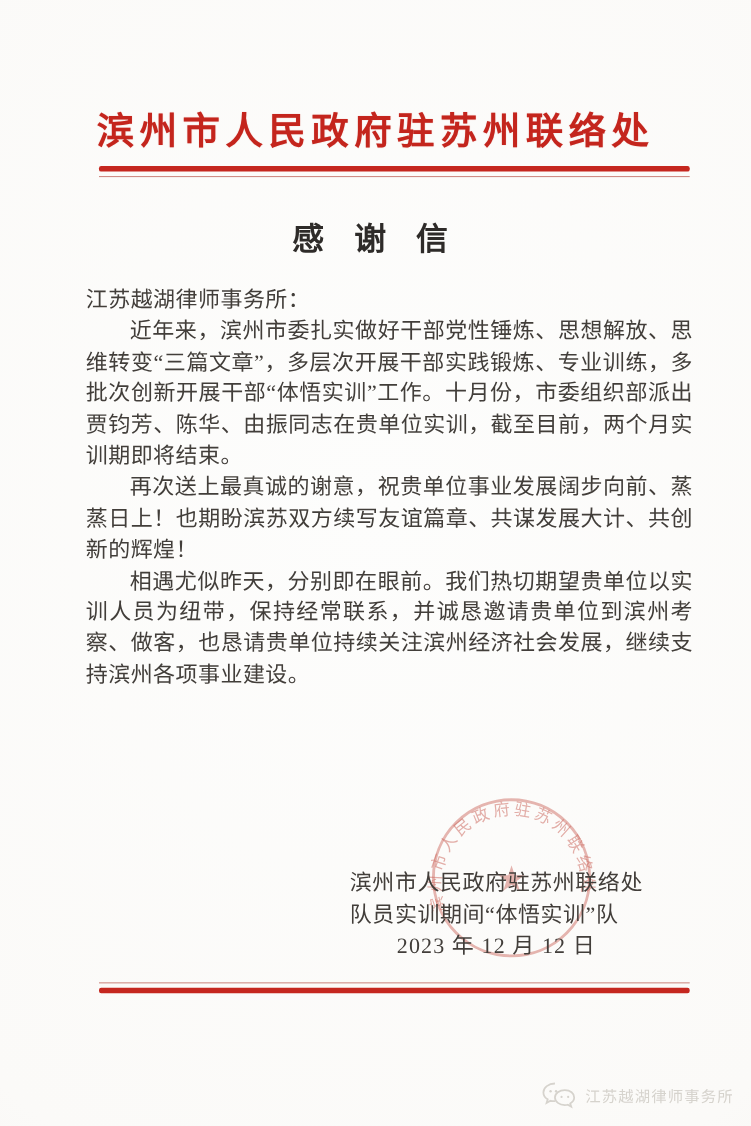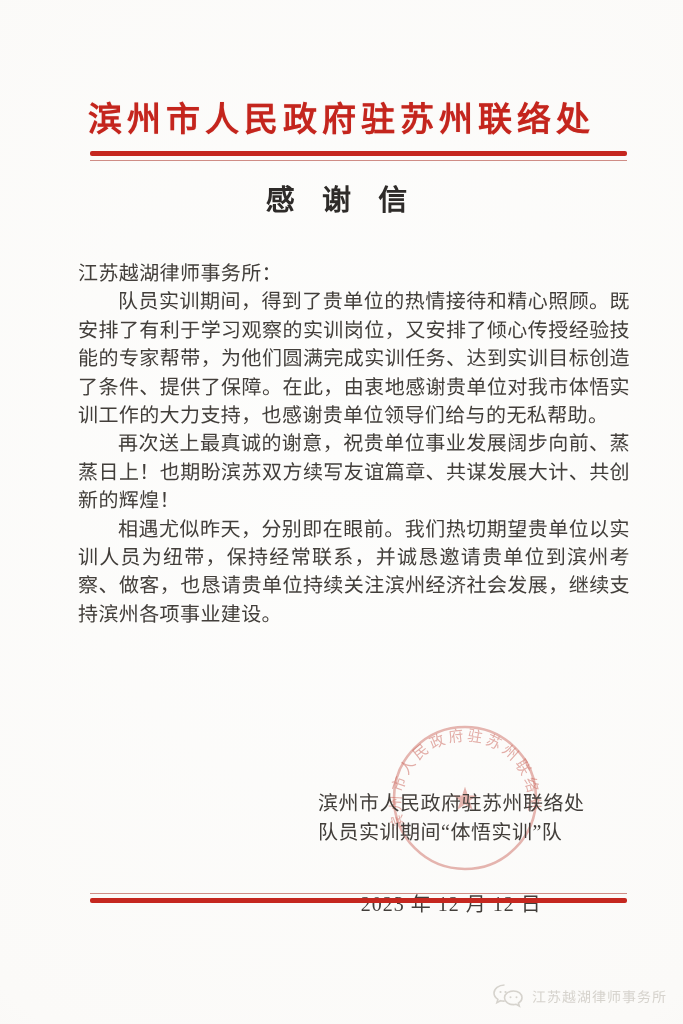--- a/index.html
+++ b/index.html
@@ -26,21 +26,21 @@
   }
   .rule { position: absolute; left: 90px; width: 537px; }
   .rule-top { top: 151px; }
   .rule-bottom { top: 893px; }
   .rule .thick { height: 5px; background: #c5271f; border-radius: 2px; }
   .rule .thin  { height: 1px; background: #cf8d86; }
   .rule-top .thin { margin-top: 4px; }
   .rule-bottom .thin { margin-bottom: 4px; }
   .letter-title {
     position: absolute;
-    top: 176px; left: 0;
+    top: 193px; left: 0;
     width: 100%;
     text-align: center;
     font-size: 29px;
     font-weight: bold;
     letter-spacing: 10px;
     color: #2e2b29;
   }
   .letter-body {
     position: absolute;
     top: 259px; left: 78px;
@@ -54,21 +54,21 @@
   .letter-body p { margin: 0; text-indent: 2em; }
   .letter-body .salutation { text-indent: 0; }
   .signature {
     position: absolute;
     top: 789px; left: 318px;
     font-size: 20px;
     line-height: 28.6px;
     color: #423e3a;
     letter-spacing: 0.5px;
   }
-  .signature .date { text-align: center; letter-spacing: 1px; margin-top: 44px; }
+  .signature .date { text-align: center; letter-spacing: 1px; }
   .seal {
     position: absolute;
     top: 716px; left: 380px;
     opacity: 0.8;
     filter: blur(0.6px);
     pointer-events: none;
   }
   .watermark {
     position: absolute;
     top: 983px; right: 16px;
@@ -91,21 +91,21 @@
 
   <div class="rule rule-top">
     <div class="thick"></div>
     <div class="thin"></div>
   </div>
 
   <div class="letter-title">感 谢 信</div>
 
   <div class="letter-body">
     <p class="salutation">江苏越湖律师事务所：</p>
-    <p>队员实训期间，得到了贵单位的热情接待和精心照顾。既安排了有利于学习观察的实训岗位，又安排了倾心传授经验技能的专家帮带，为他们圆满完成实训任务、达到实训目标创造了条件、提供了保障。在此，由衷地感谢贵单位对我市体悟实训工作的大力支持，也感谢贵单位领导们给与的无私帮助。</p>
+    <p>近年来，滨州市委扎实做好干部党性锤炼、思想解放、思维转变“三篇文章”，多层次开展干部实践锻炼、专业训练，多批次创新开展干部“体悟实训”工作。十月份，市委组织部派出贾钧芳、陈华、由振同志在贵单位实训，截至目前，两个月实训期即将结束。</p>
     <p>再次送上最真诚的谢意，祝贵单位事业发展阔步向前、蒸蒸日上！也期盼滨苏双方续写友谊篇章、共谋发展大计、共创新的辉煌！</p>
     <p>相遇尤似昨天，分别即在眼前。我们热切期望贵单位以实训人员为纽带，保持经常联系，并诚恳邀请贵单位到滨州考察、做客，也恳请贵单位持续关注滨州经济社会发展，继续支持滨州各项事业建设。</p>
   </div>
 
   <svg class="seal" width="170" height="168" viewBox="0 0 170 168">
     <defs>
       <path id="sealArc" d="M 27,116 A 64,64 0 1 1 143,116" fill="none"></path>
     </defs>
     <circle cx="85" cy="82" r="71" fill="none" stroke="#c24a3e" stroke-width="2.6" opacity="0.5"></circle>
     <text font-size="15" fill="#c24a3e" opacity="0.55" letter-spacing="3" font-family="Liberation Serif, serif">

